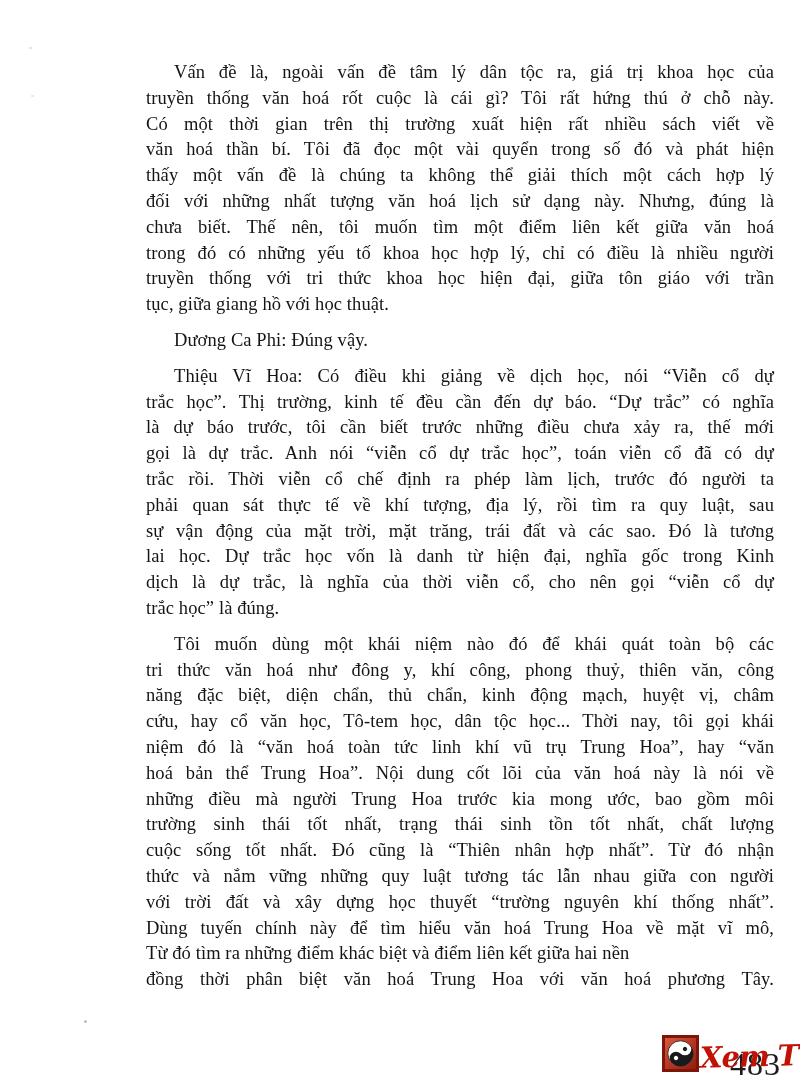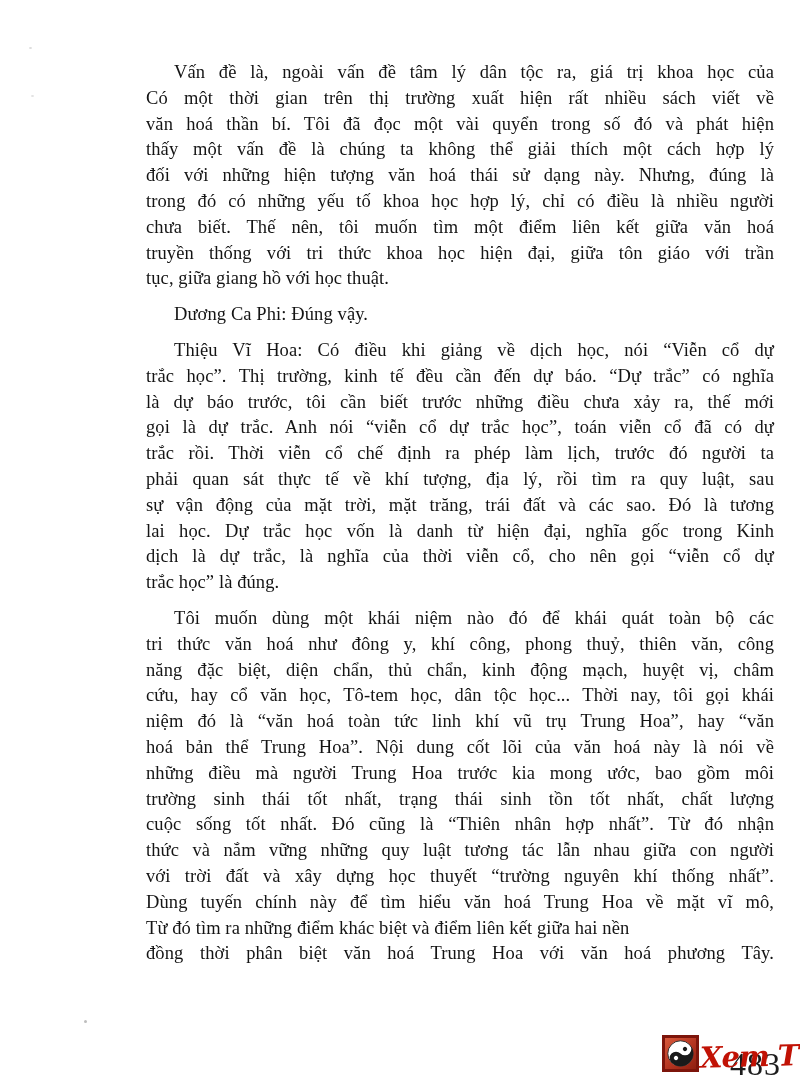--- a/index.html
+++ b/index.html
@@ -89,26 +89,27 @@
 </style>
 </head>
 <body>
 
 <div class="page">
 
   <div class="text-block">
 
   <div class="paragraph">
         <div class="line first">Vấn đề là, ngoài vấn đề tâm lý dân tộc ra, giá trị khoa học của</div>
+        <div class="line">truyền thống văn hoá rốt cuộc là cái gì? Tôi rất hứng thú ở chỗ này.</div>
         <div class="line">Có một thời gian trên thị trường xuất hiện rất nhiều sách viết về</div>
         <div class="line">văn hoá thần bí. Tôi đã đọc một vài quyển trong số đó và phát hiện</div>
         <div class="line">thấy một vấn đề là chúng ta không thể giải thích một cách hợp lý</div>
-        <div class="line">đối với những hiện tượng văn hoá thái sử dạng này. Nhưng, đúng là</div>
+        <div class="line">đối với những nhất tượng văn hoá lịch sử dạng này. Nhưng, đúng là</div>
+        <div class="line">chưa biết. Thế nên, tôi muốn tìm một điểm liên kết giữa văn hoá</div>
         <div class="line">trong đó có những yếu tố khoa học hợp lý, chỉ có điều là nhiều người</div>
-        <div class="line">chưa biết. Thế nên, tôi muốn tìm một điểm liên kết giữa văn hoá</div>
         <div class="line">truyền thống với tri thức khoa học hiện đại, giữa tôn giáo với trần</div>
         <div class="line last">tục, giữa giang hồ với học thuật.</div>
       </div>
       <div class="paragraph">
         <div class="line first last">Dương Ca Phi: Đúng vậy.</div>
       </div>
       <div class="paragraph">
         <div class="line first">Thiệu Vĩ Hoa: Có điều khi giảng về dịch học, nói “Viễn cổ dự</div>
         <div class="line">trắc học”. Thị trường, kinh tế đều cần đến dự báo. “Dự trắc” có nghĩa</div>
         <div class="line">là dự báo trước, tôi cần biết trước những điều chưa xảy ra, thế mới</div>

